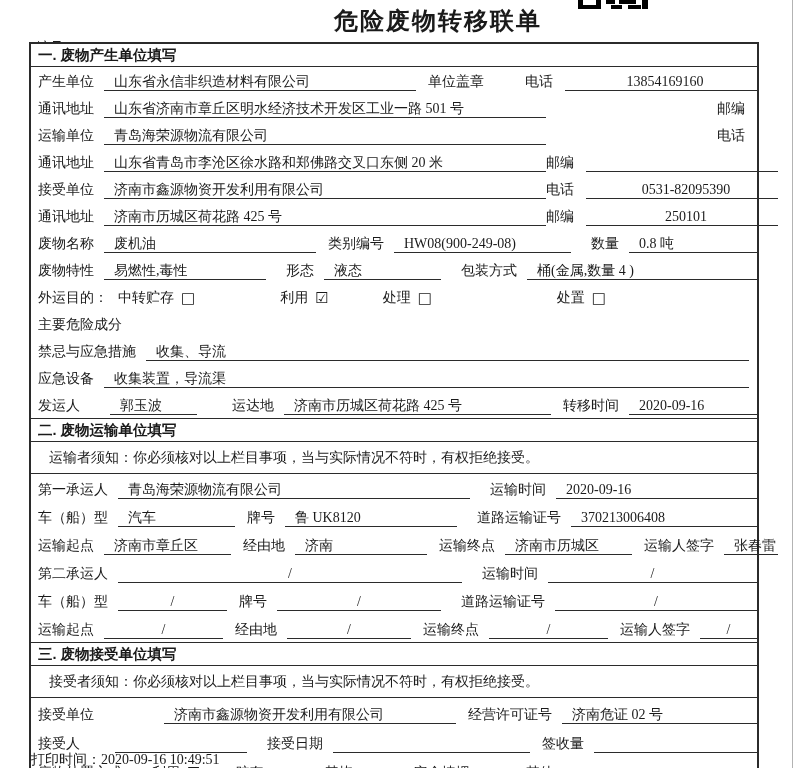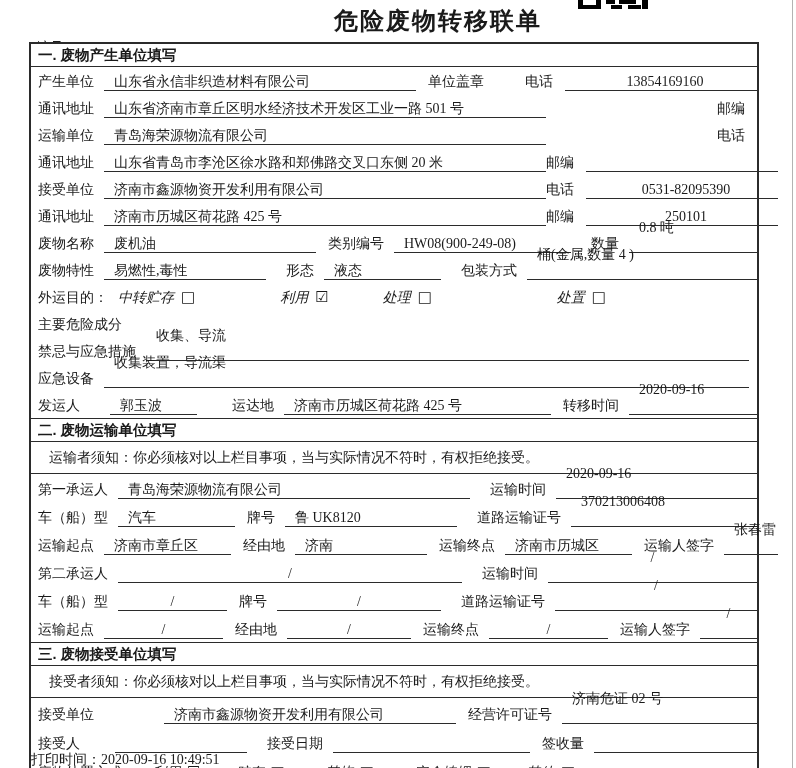--- a/index.html
+++ b/index.html
@@ -39,30 +39,30 @@
   }
   .s2 .row{height:25px;}
   .s3 .row{height:26px;}
   .lbl{flex:none;margin-right:10px;}
   .u{
     flex:none;border-bottom:1px solid #2b2b2b;
     padding:0 2px 0 10px;min-height:17px;line-height:17px;
   }
   .uf{
     flex:1 1 auto;border-bottom:1px solid #2b2b2b;
-    padding:0 2px 16px 10px;min-height:17px;line-height:17px;
+    padding:0 2px 0 10px;min-height:17px;line-height:17px;
   }
   .tc{text-align:center;padding-left:2px;}
   .rg{margin-left:auto;display:flex;align-items:flex-end;text-align:center;}
   .rg .lbl{margin-right:12px;}
   .cb{
     font-family:"DejaVu Sans",sans-serif;font-size:15px;line-height:16px;
     margin-left:7px;
   }
-  .opt{display:flex;align-items:flex-start;font-style:italic;}
+  .opt{display:flex;align-items:center;}
   .w75{width:75px}.w105{width:105px}.w115{width:115px}
   .w120{width:120px}.w150{width:150px}.w160{width:160px}.w165{width:165px}
   .w180{width:180px}.w185{width:185px}.w200{width:200px}.w255{width:255px}
   .w280{width:280px}.w300{width:300px}.w340{width:340px}
   .w430{width:430px}
   .ml12{margin-left:12px}.ml20{margin-left:20px}.ml25{margin-left:25px}.ml40{margin-left:40px}.ml60{margin-left:60px}
   .ml70{margin-left:54px}.ml85{margin-left:85px}.ml125{margin-left:125px}.ml35{margin-left:35px}
   .mr8{margin-right:8px}
   .footer{position:absolute;left:31px;top:751px;white-space:nowrap;}
 </style>

